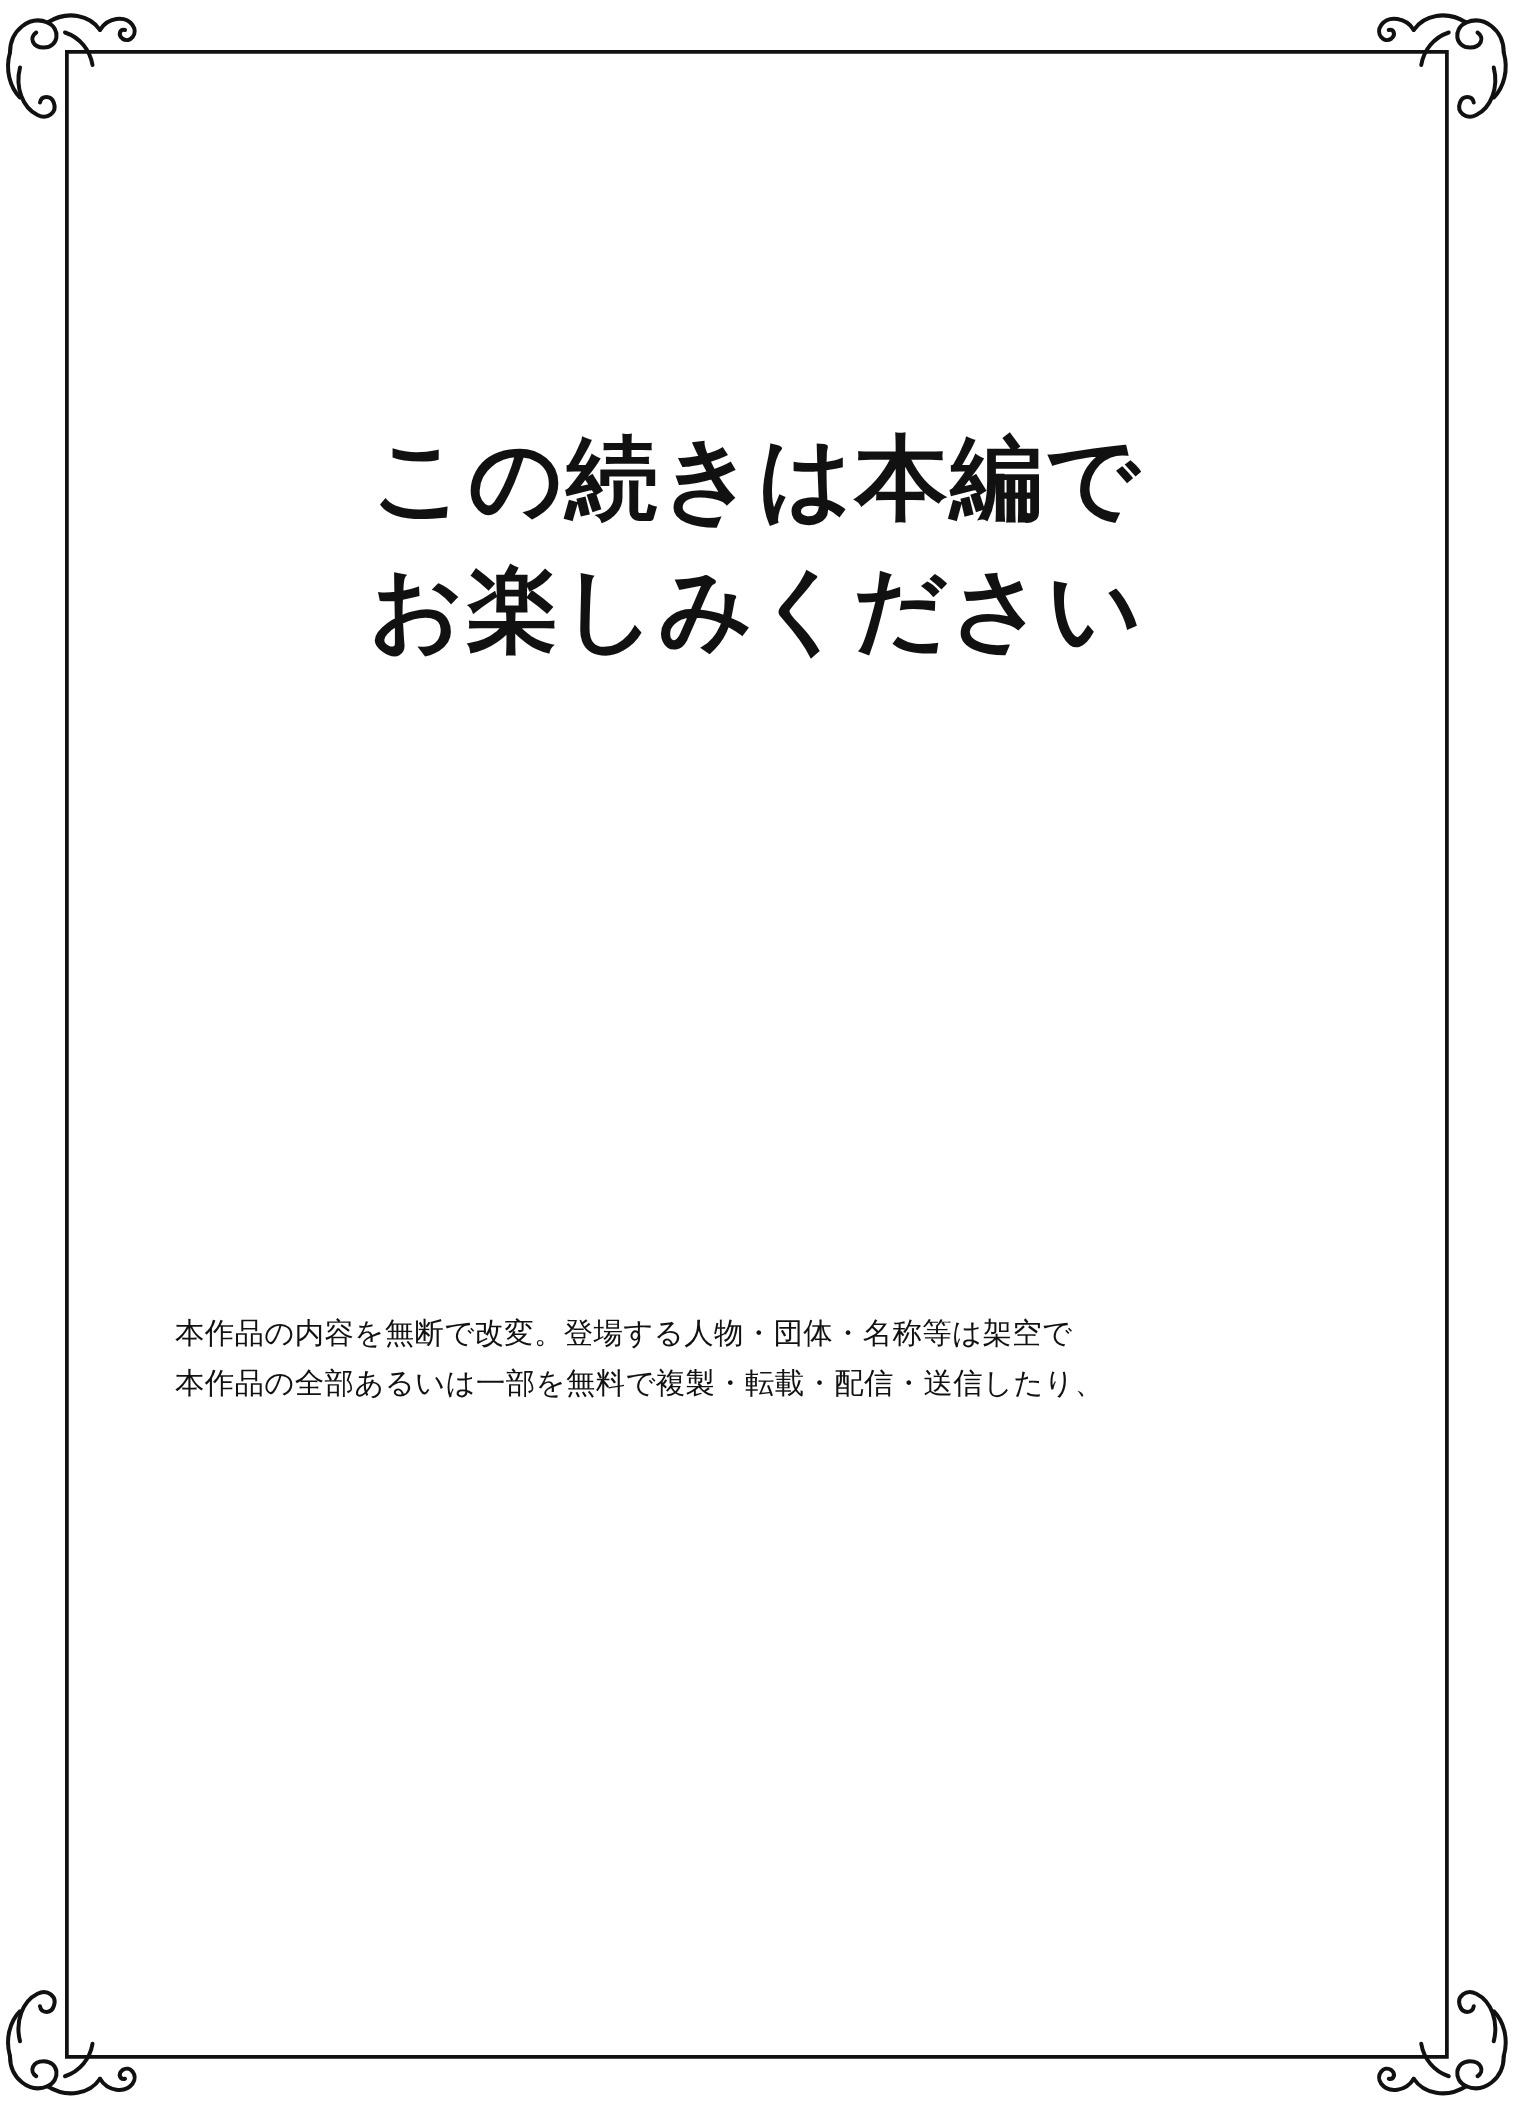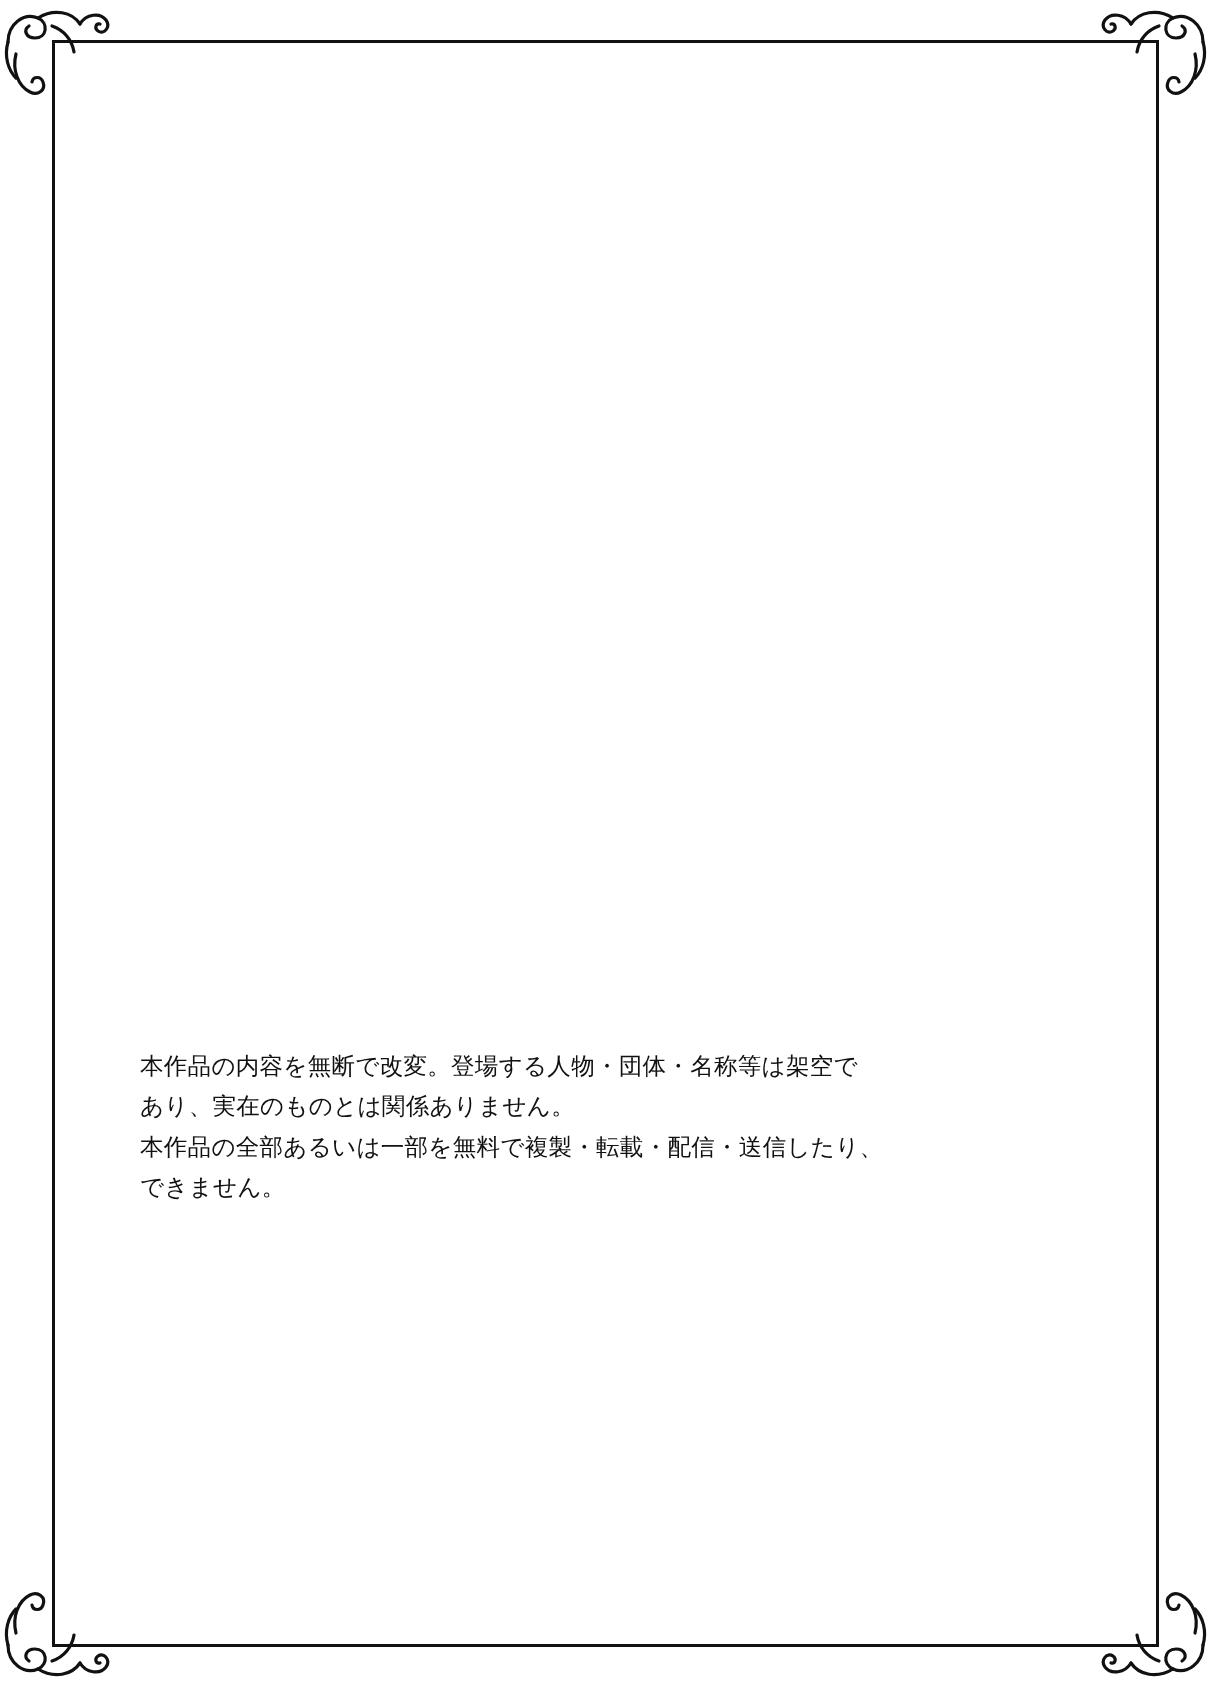--- a/index.html
+++ b/index.html
@@ -109,21 +109,23 @@
       <path d="M36 16 C 52 6, 70 10, 78 22"></path>
       <path d="M78 22 C 84 12, 98 10, 104 18 C 109 25, 102 33, 96 29 C 92 26, 94 21, 98 22"></path>
       <path d="M14 52 C 10 68, 16 84, 28 90 C 36 94, 44 88, 41 80 C 39 74, 31 74, 30 80"></path>
       <path d="M6 40 C 2 54, 6 68, 14 76"></path>
       <path d="M50 24 C 62 28, 70 38, 72 50"></path>
     </svg>
   </div>
 
   <div class="frame"></div>
 
+  <div class="headline">
+    <span class="line">この続きは本編で</span>
+    <span class="line">お楽しみください</span>
+  </div>
 
   <div class="notice">
     <p>本作品の内容を無断で改変。登場する人物・団体・名称等は架空で</p>
-    <p>あり、実在のものとは関係ありません。</p>
     <p>本作品の全部あるいは一部を無料で複製・転載・配信・送信したり、</p>
-    <p>できません。</p>
   </div>
 
 </div>
 
 </body></html>

